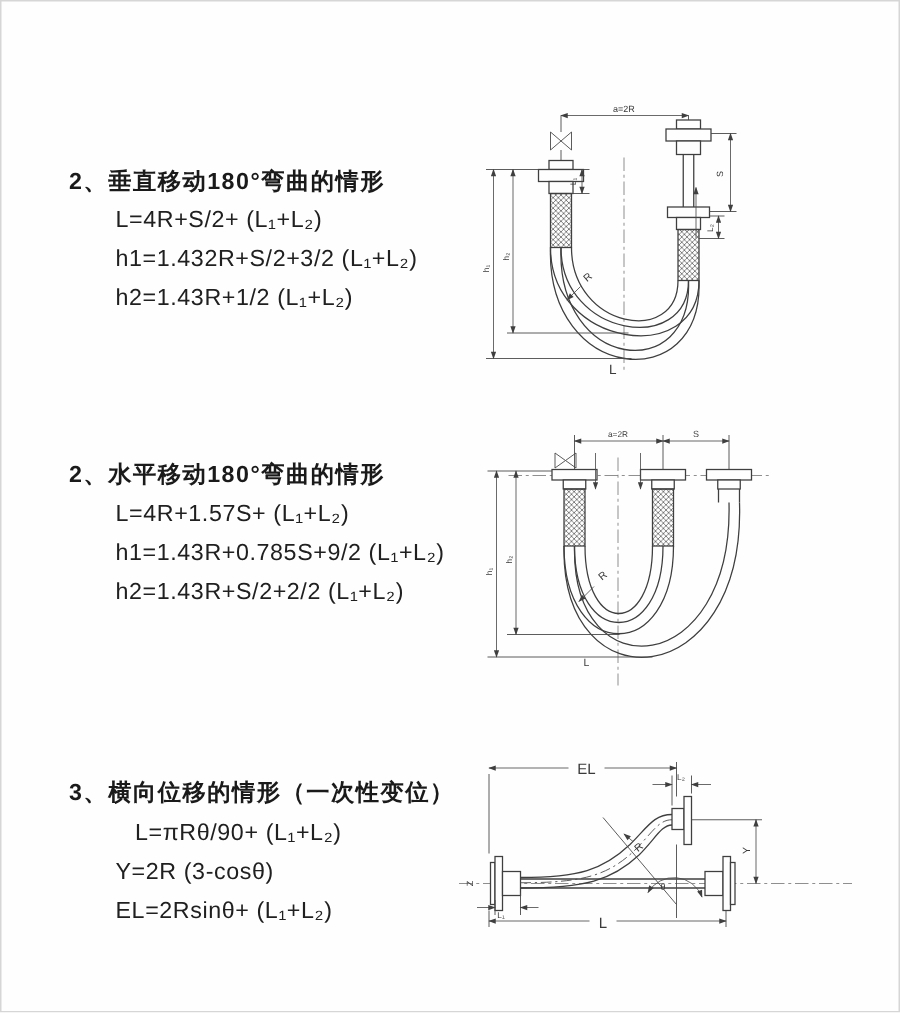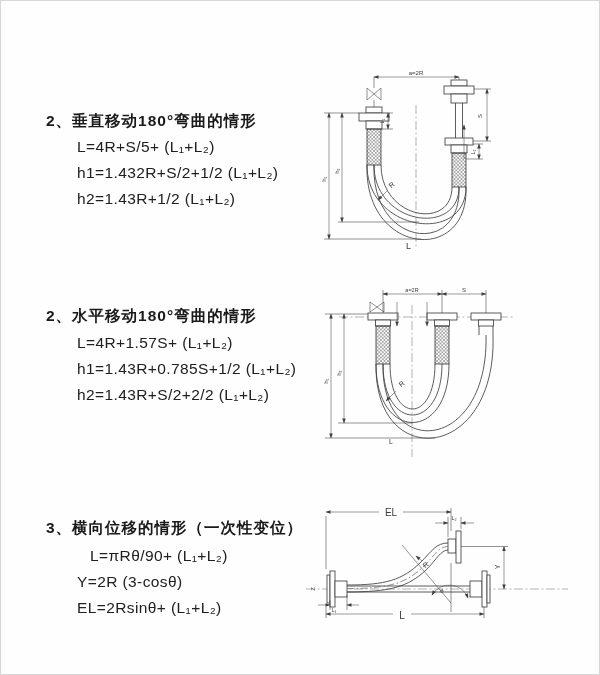--- a/index.html
+++ b/index.html
@@ -18,22 +18,22 @@
   svg .braid{stroke:#3f3f3f;stroke-width:.85;}
 </style>
 </head>
 <body>
 
 <div class="page">
 
 
   <div>
     <div class="heading" style="left:45px;top:110px">2、垂直移动180°弯曲的情形</div>
-    <div class="formula" style="left:76px;top:137px">L=4R+S/5+ (L₁+L₂)</div>
-    <div class="formula" style="left:76px;top:163px">h1=1.432R+S/2+1/2 (L₁+L₂)</div>
+    <div class="formula" style="left:76px;top:137px">L=4R+S/2+ (L₁+L₂)</div>
+    <div class="formula" style="left:76px;top:163px">h1=1.432R+S/2+3/2 (L₁+L₂)</div>
     <div class="formula" style="left:76px;top:189px">h2=1.43R+1/2 (L₁+L₂)</div>
   </div>
 
   <div class="diagram" style="left:310px;top:66px;width:260px;height:192px">
   <svg width="260" height="192" viewBox="0 0 260 192">
     <defs>
       <marker id="m1" viewBox="0 0 10 10" refX="9" refY="5" markerWidth="7" markerHeight="5" markerUnits="userSpaceOnUse" orient="auto-start-reverse">
         <path d="M0,1.5 L10,5 L0,8.5 z" fill="#3f3f3f"></path>
       </marker>
       <pattern id="p1" width="3.5" height="3.5" patternUnits="userSpaceOnUse">
@@ -121,21 +121,21 @@
       <text x="81" y="120" font-size="7" text-anchor="middle" transform="rotate(-40 81 118)">R</text>
     </g>
 
     <text x="95" y="182" font-size="9">L</text>
   </svg>
   </div>
 
   <div>
     <div class="heading" style="left:45px;top:305px">2、水平移动180°弯曲的情形</div>
     <div class="formula" style="left:76px;top:333px">L=4R+1.57S+ (L₁+L₂)</div>
-    <div class="formula" style="left:76px;top:359px">h1=1.43R+0.785S+1/2 (L₁+L₂)</div>
+    <div class="formula" style="left:76px;top:359px">h1=1.43R+0.785S+9/2 (L₁+L₂)</div>
     <div class="formula" style="left:76px;top:385px">h2=1.43R+S/2+2/2 (L₁+L₂)</div>
   </div>
 
   <div class="diagram" style="left:310px;top:276px;width:260px;height:188px">
   <svg width="260" height="188" viewBox="0 0 260 188">
     <defs>
       <marker id="m2" viewBox="0 0 10 10" refX="9" refY="5" markerWidth="7" markerHeight="5" markerUnits="userSpaceOnUse" orient="auto-start-reverse">
         <path d="M0,1.5 L10,5 L0,8.5 z" fill="#3f3f3f"></path>
       </marker>
       <pattern id="p2" width="3.5" height="3.5" patternUnits="userSpaceOnUse">

